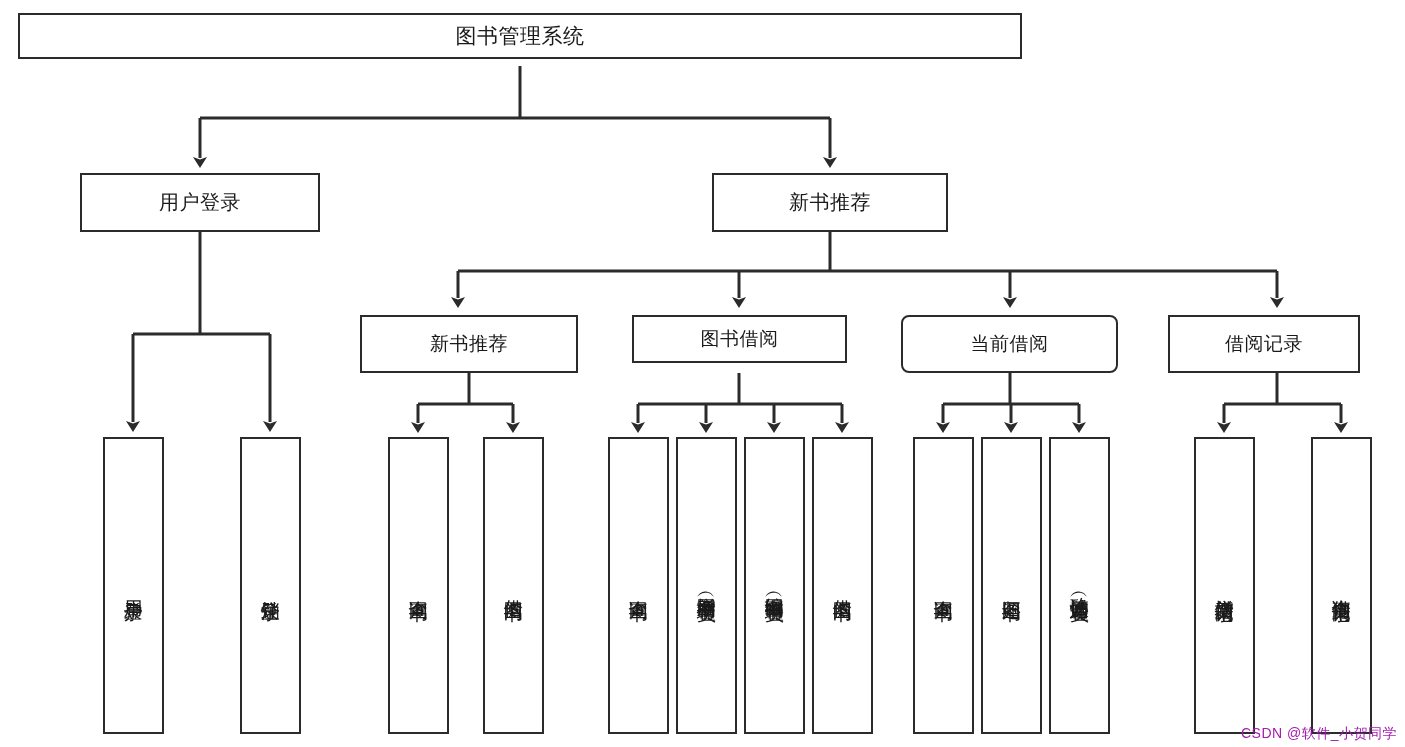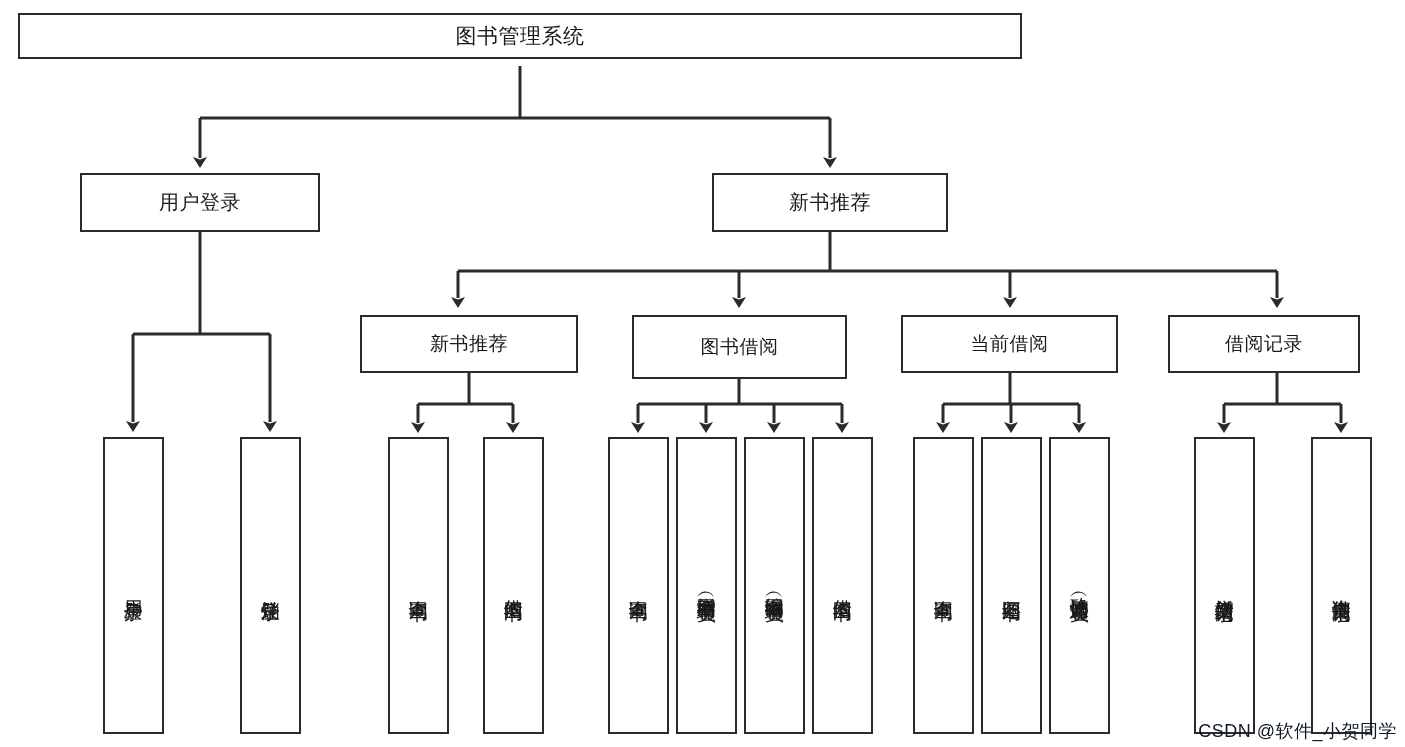--- a/index.html
+++ b/index.html
@@ -32,22 +32,22 @@
     text-orientation:upright;
     line-height:1.12;
     letter-spacing:1px;
     white-space:nowrap;
     padding-top:2px;
   }
   #watermark{
     position:absolute;
     right:8px;
     bottom:4px;
-    font-size:18px;
-    color:#0f172a;
+    font-size:14px;
+    color:#a21caf;
     letter-spacing:0.5px;
     white-space:nowrap;
     pointer-events:none;
   }
 </style>
 </head>
 <body>
 
 <div id="diagram-root">
 
@@ -108,24 +108,24 @@
   <div class="node level1" style="left:80px;top:173px;width:240px;height:59px;">
     <span class="node-label">用户登录</span>
   </div>
   <div class="node level1" style="left:712px;top:173px;width:236px;height:59px;">
     <span class="node-label">新书推荐</span>
   </div>
 
   <div class="node level2" style="left:360px;top:315px;width:218px;height:58px;">
     <span class="node-label">新书推荐</span>
   </div>
-  <div class="node level2" style="left:632px;top:315px;width:215px;height:64px;">
+  <div class="node level2" style="left:632px;top:315px;width:215px;height:48px;">
     <span class="node-label">图书借阅</span>
   </div>
-  <div class="node level2" style="left:901px;top:315px;width:217px;height:58px;">
+  <div class="node level2" style="left:901px;top:315px;width:217px;height:58px;border-radius:8px;">
     <span class="node-label">当前借阅</span>
   </div>
   <div class="node level2" style="left:1168px;top:315px;width:192px;height:58px;">
     <span class="node-label">借阅记录</span>
   </div>
 
   <div class="node leaf" style="left:103px;top:437px;width:61px;height:297px;">
     <span class="node-label">用户登录</span>
   </div>
   <div class="node leaf" style="left:240px;top:437px;width:61px;height:297px;">

